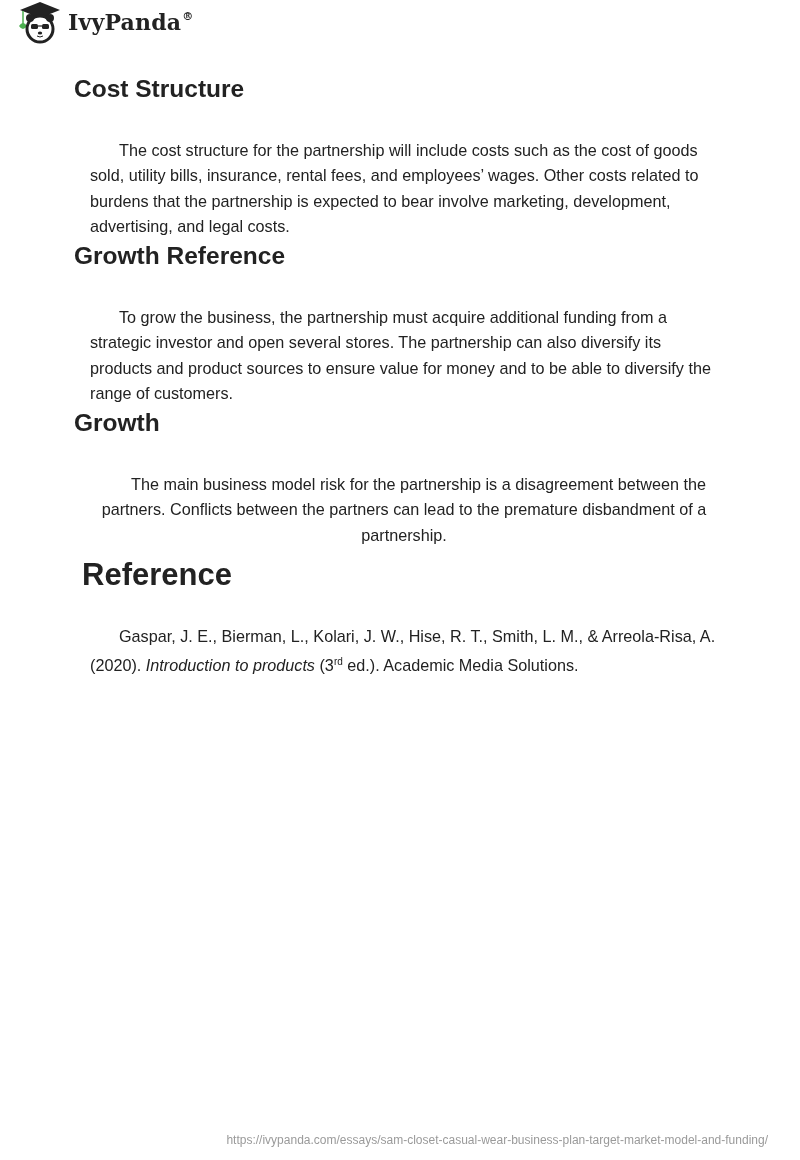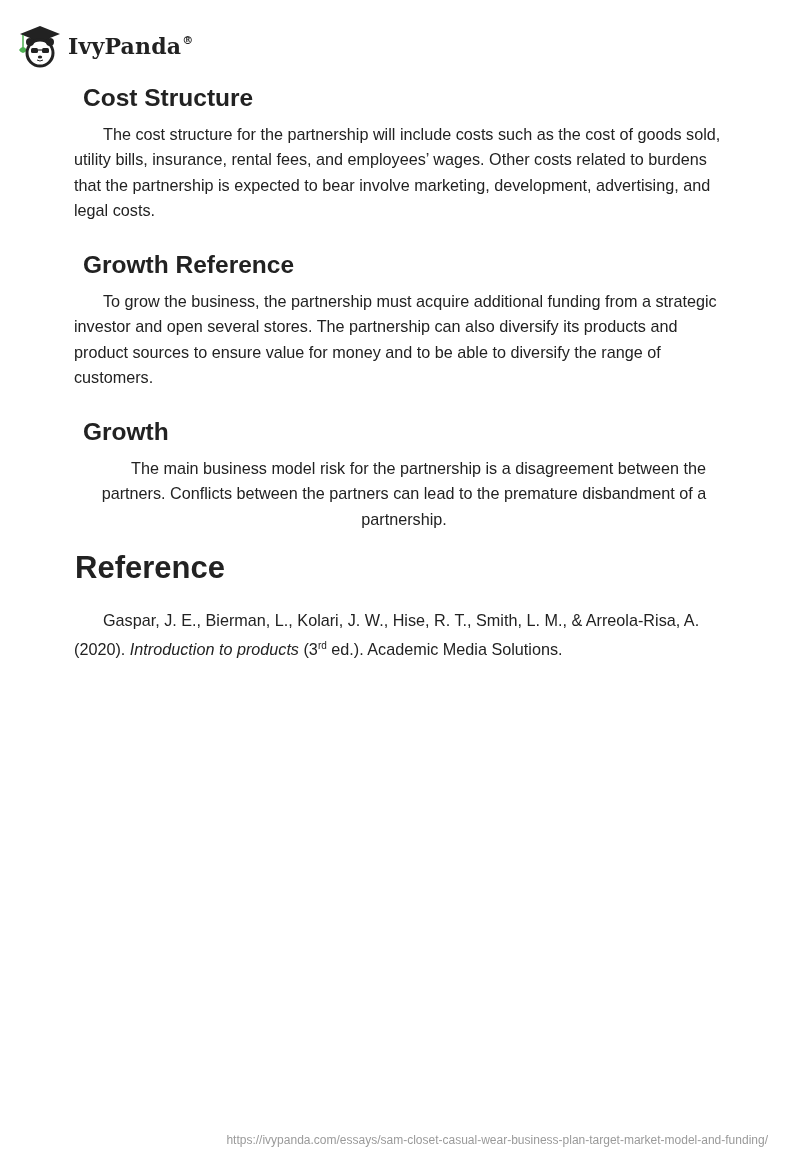--- a/index.html
+++ b/index.html
@@ -1,26 +1,26 @@
 <!DOCTYPE html>
 <html><head>
 <meta charset="utf-8">
 <style>
   html, body { margin: 0; padding: 0; background: #ffffff; }
   body { width: 800px; height: 1160px; position: relative; overflow: hidden; font-family: "Liberation Sans", sans-serif; color: #222222; }
   .header { position: absolute; left: 0; top: 0; width: 800px; height: 60px; }
-  .logo { position: absolute; left: 18px; top: 24px; display: flex; align-items: center; }
+  .logo { position: absolute; left: 18px; top: 0; display: flex; align-items: center; }
   .logo svg { display: block; }
   .logo-text { font-family: "DejaVu Serif", serif; font-weight: bold; font-size: 22px; color: #222; margin-left: 6px; letter-spacing: 0.2px; }
   .logo-text sup { font-size: 11px; vertical-align: 10px; margin-left: 1px; }
   .doc-title { position: absolute; right: 32px; top: 15px; font-size: 12.5px; color: #8a8a8a; white-space: nowrap; }
   .content { position: absolute; left: 74px; top: 72px; width: 660px; }
-  h2 { font-size: 24.5px; font-weight: bold; margin: 9px; color: #222; line-height: 32px; }
-  h1 { font-size: 31px; font-weight: bold; margin: 1px; color: #222; line-height: 40px; }
-  p { font-size: 16.2px; line-height: 25.3px; margin: 0; text-indent: 29px; color: #222; }
+  h2 { font-size: 24.5px; font-weight: bold; margin: 0; color: #222; line-height: 32px; }
+  h1 { font-size: 31px; font-weight: bold; margin: 8px; color: #222; line-height: 40px; }
+  p { font-size: 16.2px; line-height: 25.3px; margin: 16px; text-indent: 29px; color: #222; }
   .sec1-h { position: absolute; top: 1px; }
   .sec1-p { position: absolute; top: 50px; }
   .sec2-h { position: absolute; top: 168px; }
   .sec2-p { position: absolute; top: 217px; }
   .sec3-h { position: absolute; top: 335px; }
   .sec3-p { position: absolute; top: 384px; text-align: center; }
   .sec4-h { position: absolute; top: 475px; }
   .sec4-p { position: absolute; top: 536px; }
   .footer-url { position: absolute; right: 32px; top: 1133px; font-size: 12px; color: #9a9a9a; white-space: nowrap; }
 </style>

